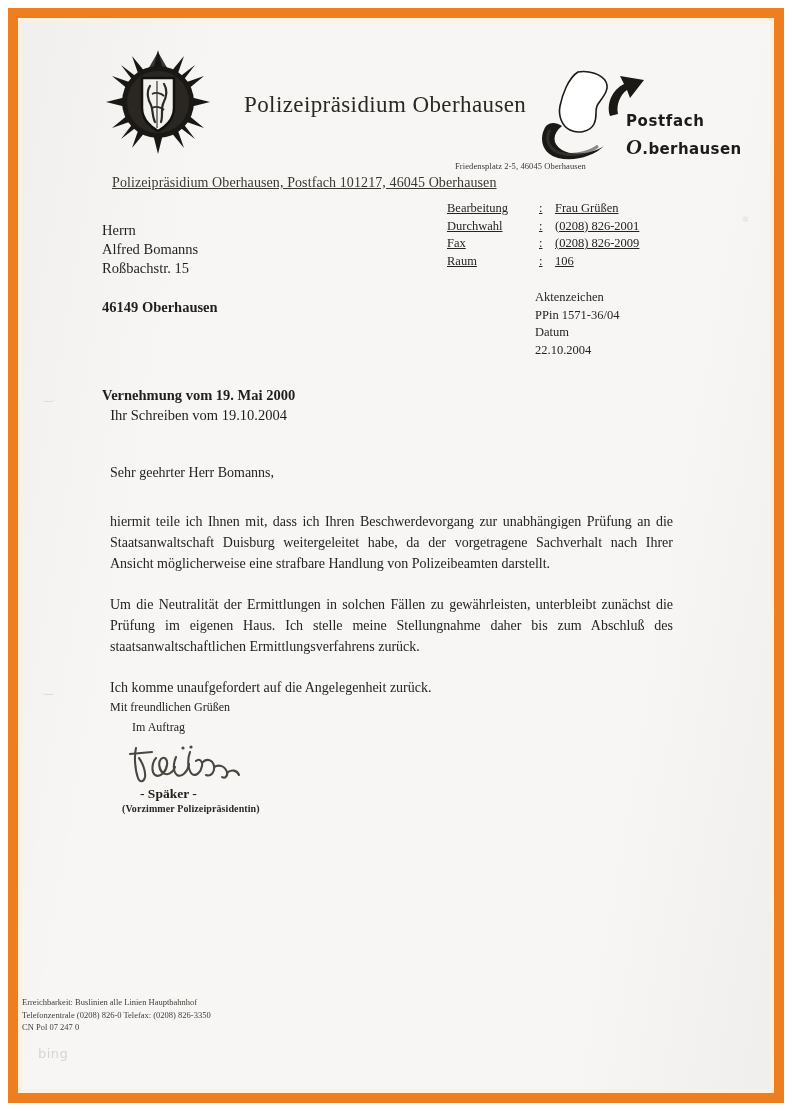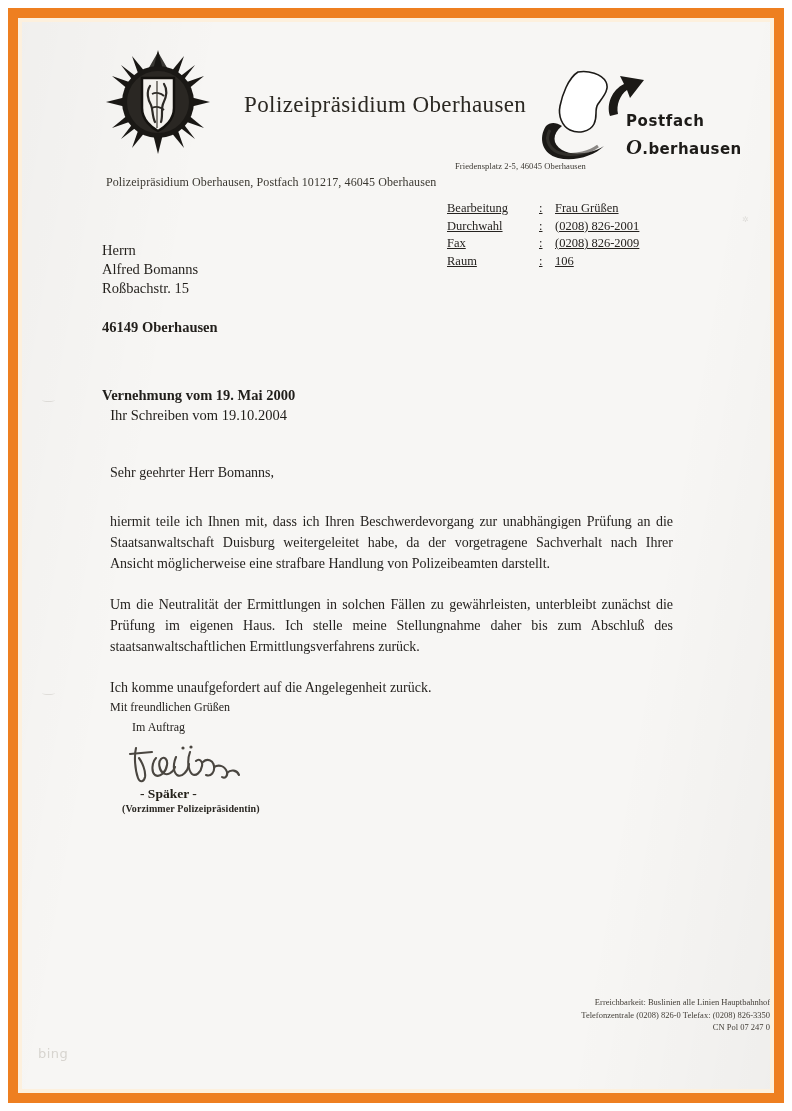--- a/index.html
+++ b/index.html
@@ -120,46 +120,46 @@
   .ohlogo .oh-big-o {
     font-family: "Liberation Serif", "DejaVu Serif", serif;
     font-style: italic;
     font-size: 22px;
     line-height: 14px;
   }
 
   
   .sender-line {
     position: absolute;
-    left: 84px;
+    left: 90px;
     top: 153px;
-    font-size: 12px;
+    font-size: 14px;
     color: #3a3730;
     letter-spacing: 0.1px;
     white-space: nowrap;
+    text-decoration: underline;
   }
   .visit-line {
     position: absolute;
     left: 433px;
     top: 139px;
     font-size: 8.5px;
     color: #3a3730;
     letter-spacing: 0.1px;
     white-space: nowrap;
   }
 
   
   .recipient {
     position: absolute;
     left: 80px;
     top: 199px;
     font-size: 14.5px;
     line-height: 19px;
     color: #221f1b;
-    margin-top: 20px;
   }
   .recipient .city {
     font-weight: bold;
     margin-top: 20px;
     display: block;
   }
 
   
   .contact {
     position: absolute;
@@ -245,21 +245,21 @@
     color: #2a2722;
     letter-spacing: 0.1px;
   }
 
   
   .footer {
     position: absolute;
     left: 0;
     top: 974px;
     width: 748px;
-    text-align: right;
+    text-align: left;
     font-size: 8.5px;
     line-height: 12.5px;
     color: #413d36;
   }
   .footer span { display: block; }
 
   
   .margin-tick {
     position: absolute;
     width: 14px;
@@ -397,20 +397,26 @@
           </tr>
           <tr>
             <td class="k">Raum</td>
             <td class="c">:</td>
             <td class="v">106</td>
           </tr>
         </tbody>
       </table>
     </div>
 
+    <div class="refblock">
+      <div>Aktenzeichen</div>
+      <div>PPin 1571-36/04</div>
+      <div>Datum</div>
+      <div>22.10.2004</div>
+    </div>
 
     <div class="subject">
       <span class="s1">Vernehmung vom 19. Mai 2000</span>
       <span class="s2">Ihr Schreiben vom 19.10.2004</span>
     </div>
 
     <div class="body">
       <p class="salutation">Sehr geehrter Herr Bomanns,</p>
       <p>hiermit teile ich Ihnen mit, dass ich Ihren Beschwerdevorgang zur unabhängigen Prüfung an die Staatsanwaltschaft Duisburg weitergeleitet habe, da der vorgetragene Sachverhalt nach Ihrer Ansicht möglicherweise eine strafbare Handlung von Polizeibeamten darstellt.</p>
       <p>Um die Neutralität der Ermittlungen in solchen Fällen zu gewährleisten, unterbleibt zunächst die Prüfung im eigenen Haus. Ich stelle meine Stellungnahme daher bis zum Abschluß des staatsanwaltschaftlichen Ermittlungsverfahrens zurück.</p>

